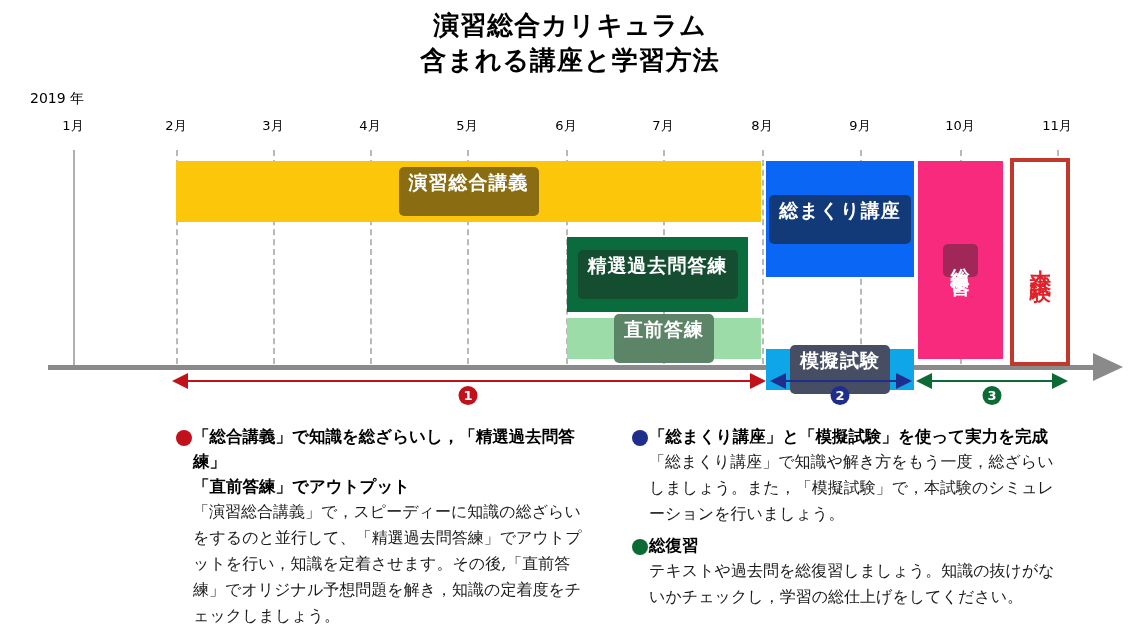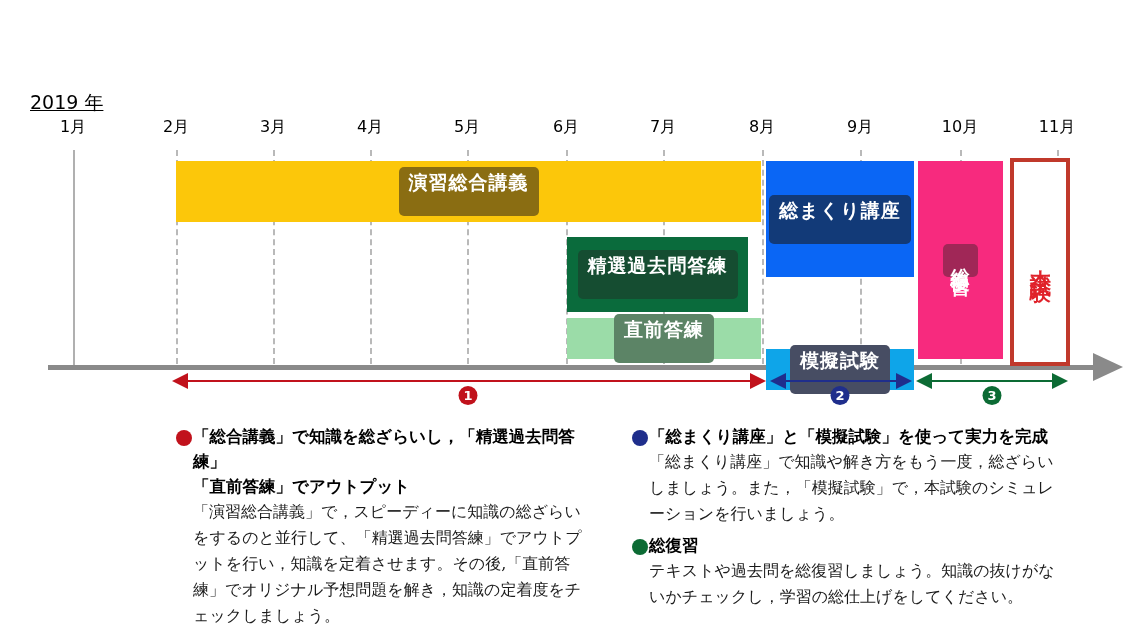--- a/index.html
+++ b/index.html
@@ -26,28 +26,27 @@
   #title-block .tline {
     font-size: 26px;
     font-weight: bold;
     letter-spacing: 1px;
     color: #000000;
   }
 
   
   #year-label {
     left: 30px; top: 90px;
-    font-size: 19px;
+    font-size: 14px;
     color: #000;
     white-space: nowrap;
-    text-decoration: underline;
   }
   .month-label {
     top: 117px;
-    font-size: 16px;
+    font-size: 13px;
     color: #000;
     text-align: center;
     white-space: nowrap;
     transform: translateX(-50%);
   }
 
   
   .gridline-dashed {
     top: 150px;
     width: 0;
@@ -173,20 +172,22 @@
     font-weight: bold;
     vertical-align: 1px;
     margin-right: 1px;
     font-family: "DejaVu Sans", "Liberation Sans", sans-serif;
   }
 </style>
 </head>
 <body>
 
 <div id="title-block" class="abs">
+  <div class="tline">演習総合カリキュラム</div>
+  <div class="tline">含まれる講座と学習方法</div>
 </div>
 
 <div id="year-label" class="abs">2019 年</div>
 
 <div class="month-label abs" style="left:73px">1月</div>
 <div class="month-label abs" style="left:176px">2月</div>
 <div class="month-label abs" style="left:273px">3月</div>
 <div class="month-label abs" style="left:370px">4月</div>
 <div class="month-label abs" style="left:467px">5月</div>
 <div class="month-label abs" style="left:566px">6月</div>

